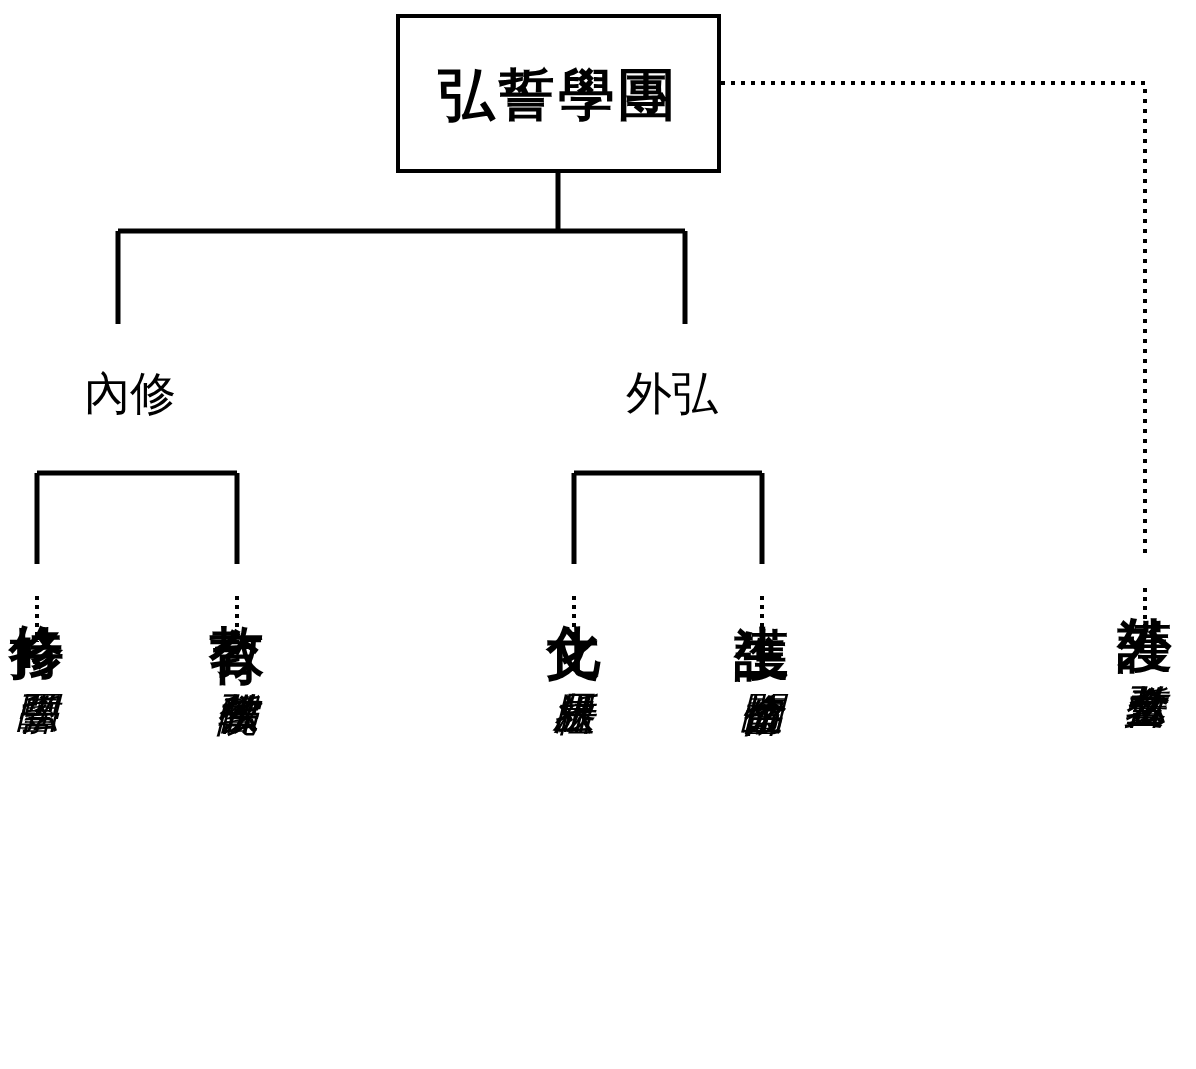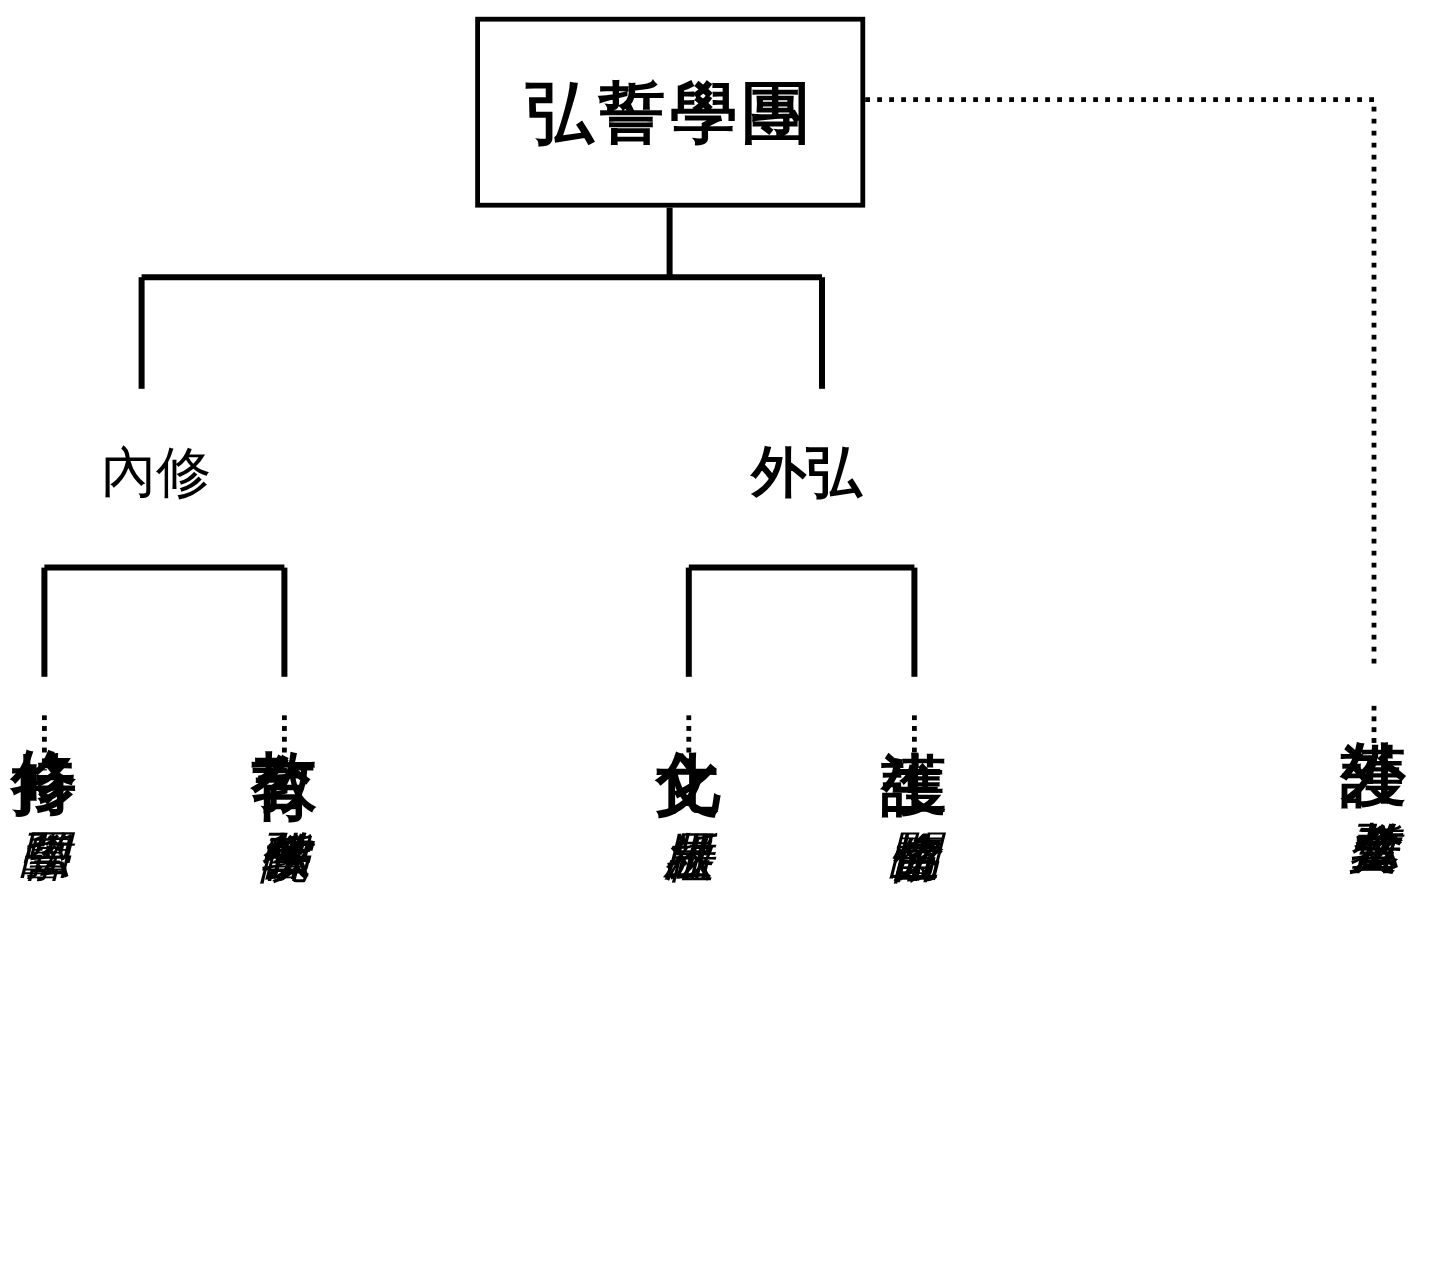--- a/index.html
+++ b/index.html
@@ -121,21 +121,21 @@
     <path d="M 721 83 L 1145 83 L 1145 556" stroke="#000" stroke-width="4" fill="none" stroke-dasharray="4 6" stroke-linecap="butt"></path>
   </svg>
 
   <div class="root-box">
     <span class="root-label">弘誓學團</span>
   </div>
 
   <div class="division-label" style="left:130px; top:370px;">
     <span>內修</span>
   </div>
-  <div class="division-label" style="left:672px; top:370px;font-weight:bold;">
+  <div class="division-label" style="left:672px; top:370px;">
     <span>外弘</span>
   </div>
 
   <div class="leaf-column" style="left:37px; top:582px;">
     <div class="leaf-title">修持</div>
     <div class="leaf-dots"></div>
     <div class="leaf-subtitle">弘誓學團</div>
   </div>
 
   <div class="leaf-column" style="left:237px; top:582px;">

